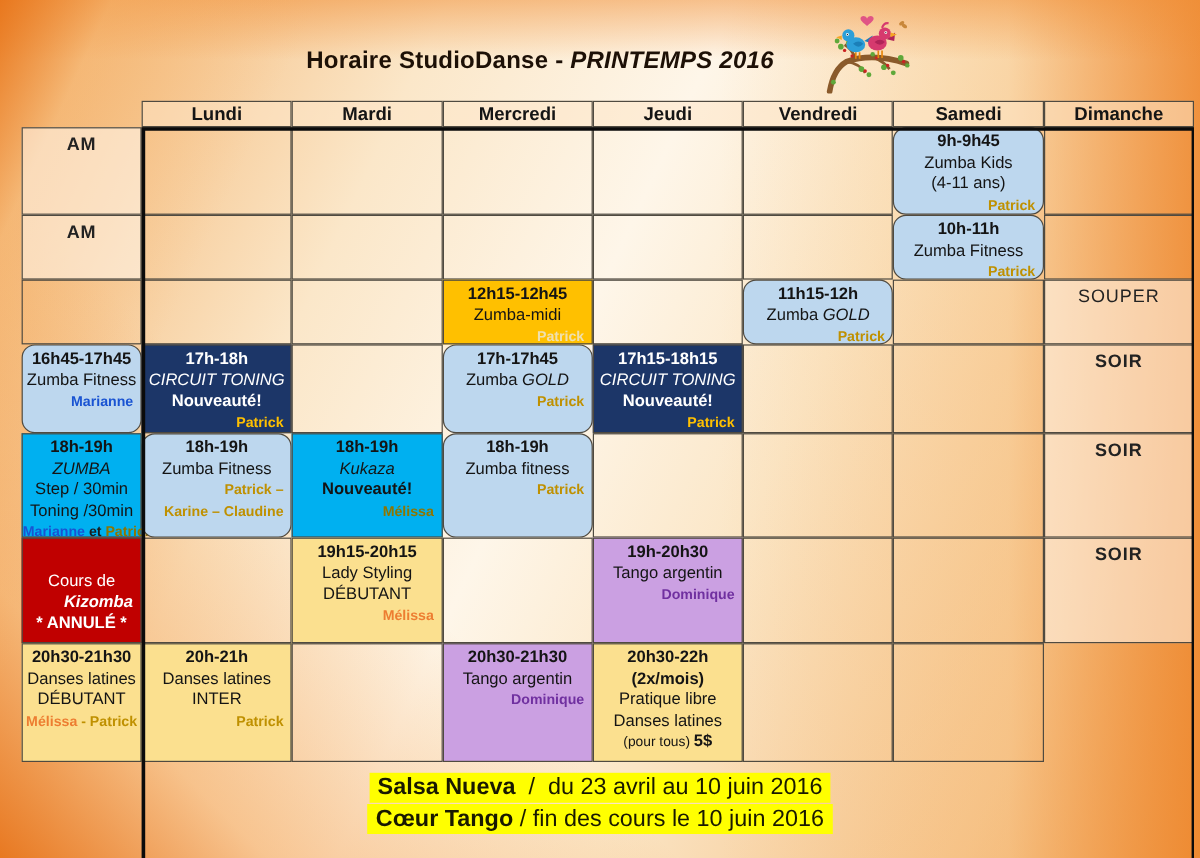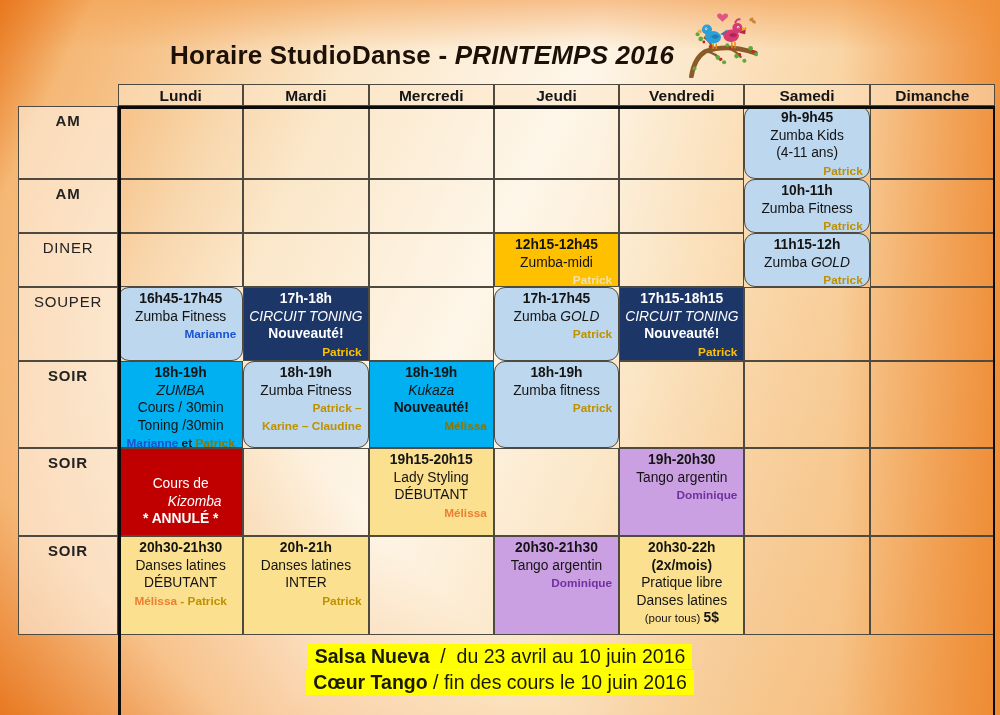--- a/index.html
+++ b/index.html
@@ -11,22 +11,22 @@
     position:relative;width:1000px;height:715px;overflow:hidden;
     background:
       linear-gradient(115deg, rgba(232,118,28,0.95) 0%, rgba(246,180,110,0.40) 7%, rgba(255,255,255,0) 20%),
       linear-gradient(180deg, rgba(240,140,50,0.50) 0%, rgba(255,255,255,0) 7%),
       linear-gradient(45deg,  rgba(231,115,25,0.95) 0%, rgba(243,160,80,0.55) 13%, rgba(255,255,255,0) 33%),
       linear-gradient(270deg, rgba(238,135,45,0.85) 0%, rgba(248,195,130,0.40) 16%, rgba(255,255,255,0) 40%),
       linear-gradient(115deg, #F2AC62 0%, #FBE7C9 28%, #FEF6E9 46%, #FBE6C6 62%, #F5C289 85%, #EF9B4A 100%);
   }
   
   .title{
-    position:absolute;left:170px;top:40px;width:560px;text-align:left;
-    font-size:26px;color:#1d1006;letter-spacing:.2px;white-space:pre;
+    position:absolute;left:170px;top:40px;width:560px;text-align:center;
+    font-size:20px;color:#1d1006;letter-spacing:.2px;white-space:pre;
   }
   .title .main{font-weight:bold;}
   .title .sep{font-weight:bold;}
   .title .season{font-style:italic;font-weight:bold;}
   .logo{position:absolute;left:682px;top:6px;}
   
   .grid{
     position:absolute;left:18px;top:84px;width:977px;height:639px;
     display:grid;
     grid-template-columns:100px repeat(7,1fr);
@@ -60,21 +60,21 @@
   .bg-red{background:#C00000;color:#ffffff;}
   .bg-gold{background:#FFC000;}
   .bg-paleyellow{background:#FBE08F;}
   .bg-purple{background:#CBA0E2;}
   
   .line{white-space:pre;}
   .line.a-right{text-align:right;padding-right:6px;}
   .line.mt{margin-top:24px;}
   .b{font-weight:bold;}
   .i{font-style:italic;}
-  .bi{font-weight:normal;font-style:italic;margin-left:28px;}
+  .bi{font-weight:bold;font-style:italic;margin-left:28px;}
   .sm{font-size:11.5px;}
   .nm{font-weight:bold;font-size:11.8px;line-height:15px;}
   .c-gold{color:#BF9000;}
   .c-goldbright{color:#FFC000;}
   .c-pale{color:#EFE0B0;}
   .c-blue{color:#1953D2;}
   .c-dark{color:#1c1c1c;}
   .c-olive{color:#8E7500;}
   .c-orange{color:#ED7D31;}
   .c-purple{color:#7030A0;}
@@ -166,21 +166,20 @@
       <div class="cell"></div>
       <div class="cell"></div>
       <div class="cell"></div>
       <div class="cell"></div>
       <div class="cell bg-lightblue">
         <div class="line"><span class="b">10h-11h</span></div>
         <div class="line"><span>Zumba Fitness</span></div>
         <div class="line a-right"><span class="nm c-gold">Patrick</span></div>
       </div>
       <div class="cell"></div>
-      <div class="label-cell">DINER</div>
       <div class="cell"></div>
       <div class="cell"></div>
       <div class="cell"></div>
       <div class="cell bg-gold">
         <div class="line"><span class="b">12h15-12h45</span></div>
         <div class="line"><span>Zumba-midi</span></div>
         <div class="line a-right"><span class="nm c-pale">Patrick</span></div>
       </div>
       <div class="cell"></div>
       <div class="cell bg-lightblue">
@@ -212,21 +211,21 @@
         <div class="line"><span class="i">CIRCUIT TONING</span></div>
         <div class="line"><span class="b">Nouveauté!</span></div>
         <div class="line a-right"><span class="nm c-goldbright">Patrick</span></div>
       </div>
       <div class="cell"></div>
       <div class="cell"></div>
       <div class="label-cell b">SOIR</div>
       <div class="cell bg-cyan">
         <div class="line"><span class="b">18h-19h</span></div>
         <div class="line"><span class="i">ZUMBA</span></div>
-        <div class="line"><span>Cours / 30min</span></div>
+        <div class="line"><span>Step / 30min</span></div>
         <div class="line"><span>Toning /30min</span></div>
         <div class="line"><span class="nm c-blue">Marianne</span><span class="nm c-dark"> et </span><span class="nm c-olive">Patrick</span></div>
       </div>
       <div class="cell bg-lightblue">
         <div class="line"><span class="b">18h-19h</span></div>
         <div class="line"><span>Zumba Fitness</span></div>
         <div class="line a-right"><span class="nm c-gold">Patrick –</span></div>
         <div class="line a-right"><span class="nm c-gold">Karine – Claudine</span></div>
       </div>
       <div class="cell bg-cyan">

